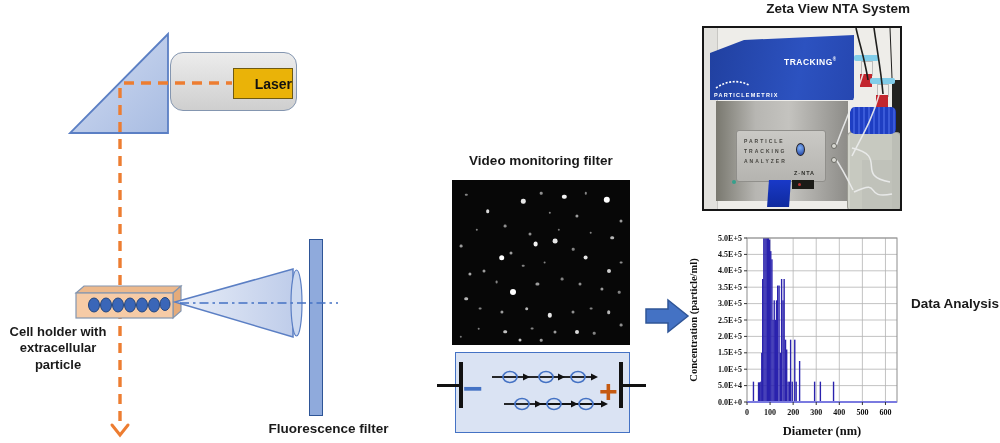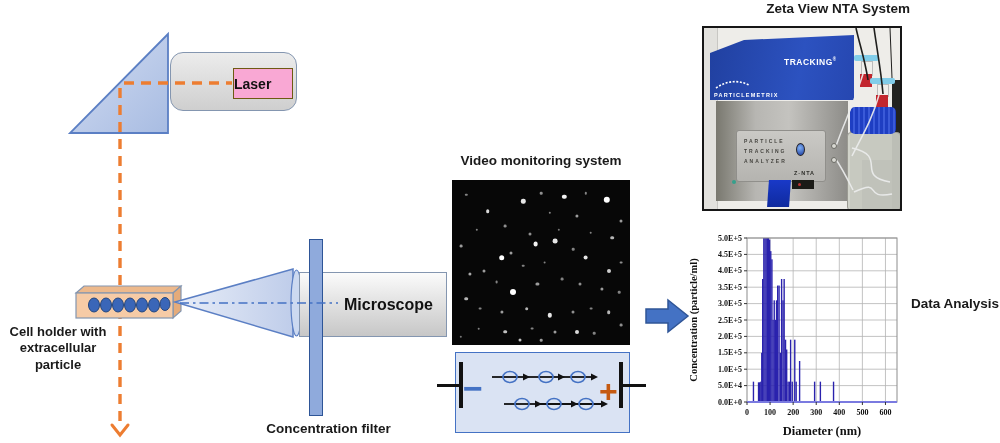--- a/index.html
+++ b/index.html
@@ -5,22 +5,22 @@
   html,body{margin:0;padding:0;background:#fff;}
   .stage{position:relative;width:1000px;height:443px;background:#fff;overflow:hidden;
          font-family:"Liberation Sans",sans-serif;}
   .abs{position:absolute;}
   .lbl{position:absolute;font-weight:bold;color:#1a1a1a;text-align:center;line-height:1.25;}
   svg.layer{position:absolute;left:0;top:0;width:1000px;height:443px;pointer-events:none;}
 
   
   .laser-body{left:170px;top:52px;width:125px;height:57px;border:1.5px solid #8496b0;border-radius:13px;
               background:linear-gradient(180deg,#ececec,#cfcfcf);}
-  .laser-box{left:233px;top:68px;width:58px;height:29px;background:#f9a8d4;border:1.2px solid #6e5a12;
-             font-weight:bold;font-size:14px;color:#111;display:flex;align-items:center;justify-content:flex-start;}
+  .laser-box{left:233px;top:68px;width:58px;height:29px;background:#eab308;border:1.2px solid #6e5a12;
+             font-weight:bold;font-size:14px;color:#111;display:flex;align-items:center;justify-content:flex-end;}
 
   
   .filter-bar{left:309px;top:239px;width:12px;height:175px;background:#8faadc;border:1px solid #2e5597;}
   .microscope{left:299px;top:272px;width:146px;height:63px;border:1.5px solid #8496b0;
               background:linear-gradient(180deg,#fbfbfb,#e3e3e3 45%,#c7c7c7);
               display:flex;align-items:center;}
   .microscope span{margin-left:44px;font-weight:bold;font-size:16px;color:#111;}
 
   
   .video-box{left:452px;top:180px;width:178px;height:165px;background:#070707;}
@@ -87,27 +87,24 @@
     </g>
 
     <polygon points="175,302 293,269 293,337" fill="url(#gcone)" stroke="#5b7fc4" stroke-width="1.5"></polygon>
     <ellipse cx="296.5" cy="303" rx="5.5" ry="33" fill="#ccd9f0" stroke="#5b7fc4" stroke-width="1.2"></ellipse>
   </svg>
 
   <div class="lbl" style="left:2px;top:324px;width:112px;font-size:13px;white-space:pre-line;">Cell holder with
 extracellular
 particle</div>
 
-  <div class="abs microscope">
-    <span>Microscope</span>
-  </div>
   <div class="abs filter-bar"></div>
-  <div class="lbl" style="left:246px;top:421px;width:165px;font-size:13.5px;">Concentration filter</div>
-
-  <div class="lbl" style="left:452px;top:153px;width:178px;font-size:13.5px;">Video monitoring system</div>
+  <div class="lbl" style="left:246px;top:421px;width:165px;font-size:13.5px;">Fluorescence filter</div>
+
+  <div class="lbl" style="left:452px;top:153px;width:178px;font-size:13.5px;">Video monitoring filter</div>
   <div class="abs video-box" id="video-box">
       <span class="vdot" style="left: 87%; top: 12%; height: 6.4px; width: 6.4px; opacity: 1;"></span>
       <span class="vdot" style="left: 63%; top: 10%; height: 4.4px; width: 4.4px; opacity: 0.95;"></span>
       <span class="vdot" style="left: 40%; top: 13%; height: 4.4px; width: 4.4px; opacity: 0.9;"></span>
       <span class="vdot" style="left: 20%; top: 19%; height: 3.6px; width: 3.6px; opacity: 0.85;"></span>
       <span class="vdot" style="left: 8%; top: 9%; height: 2.4px; width: 2.4px; opacity: 0.5;"></span>
       <span class="vdot" style="left: 50%; top: 8%; height: 2.6px; width: 2.6px; opacity: 0.55;"></span>
       <span class="vdot" style="left: 75%; top: 8%; height: 2.4px; width: 2.4px; opacity: 0.5;"></span>
       <span class="vdot" style="left: 95%; top: 25%; height: 3px; width: 3px; opacity: 0.6;"></span>
       <span class="vdot" style="left: 70%; top: 22%; height: 3.2px; width: 3.2px; opacity: 0.6;"></span>

